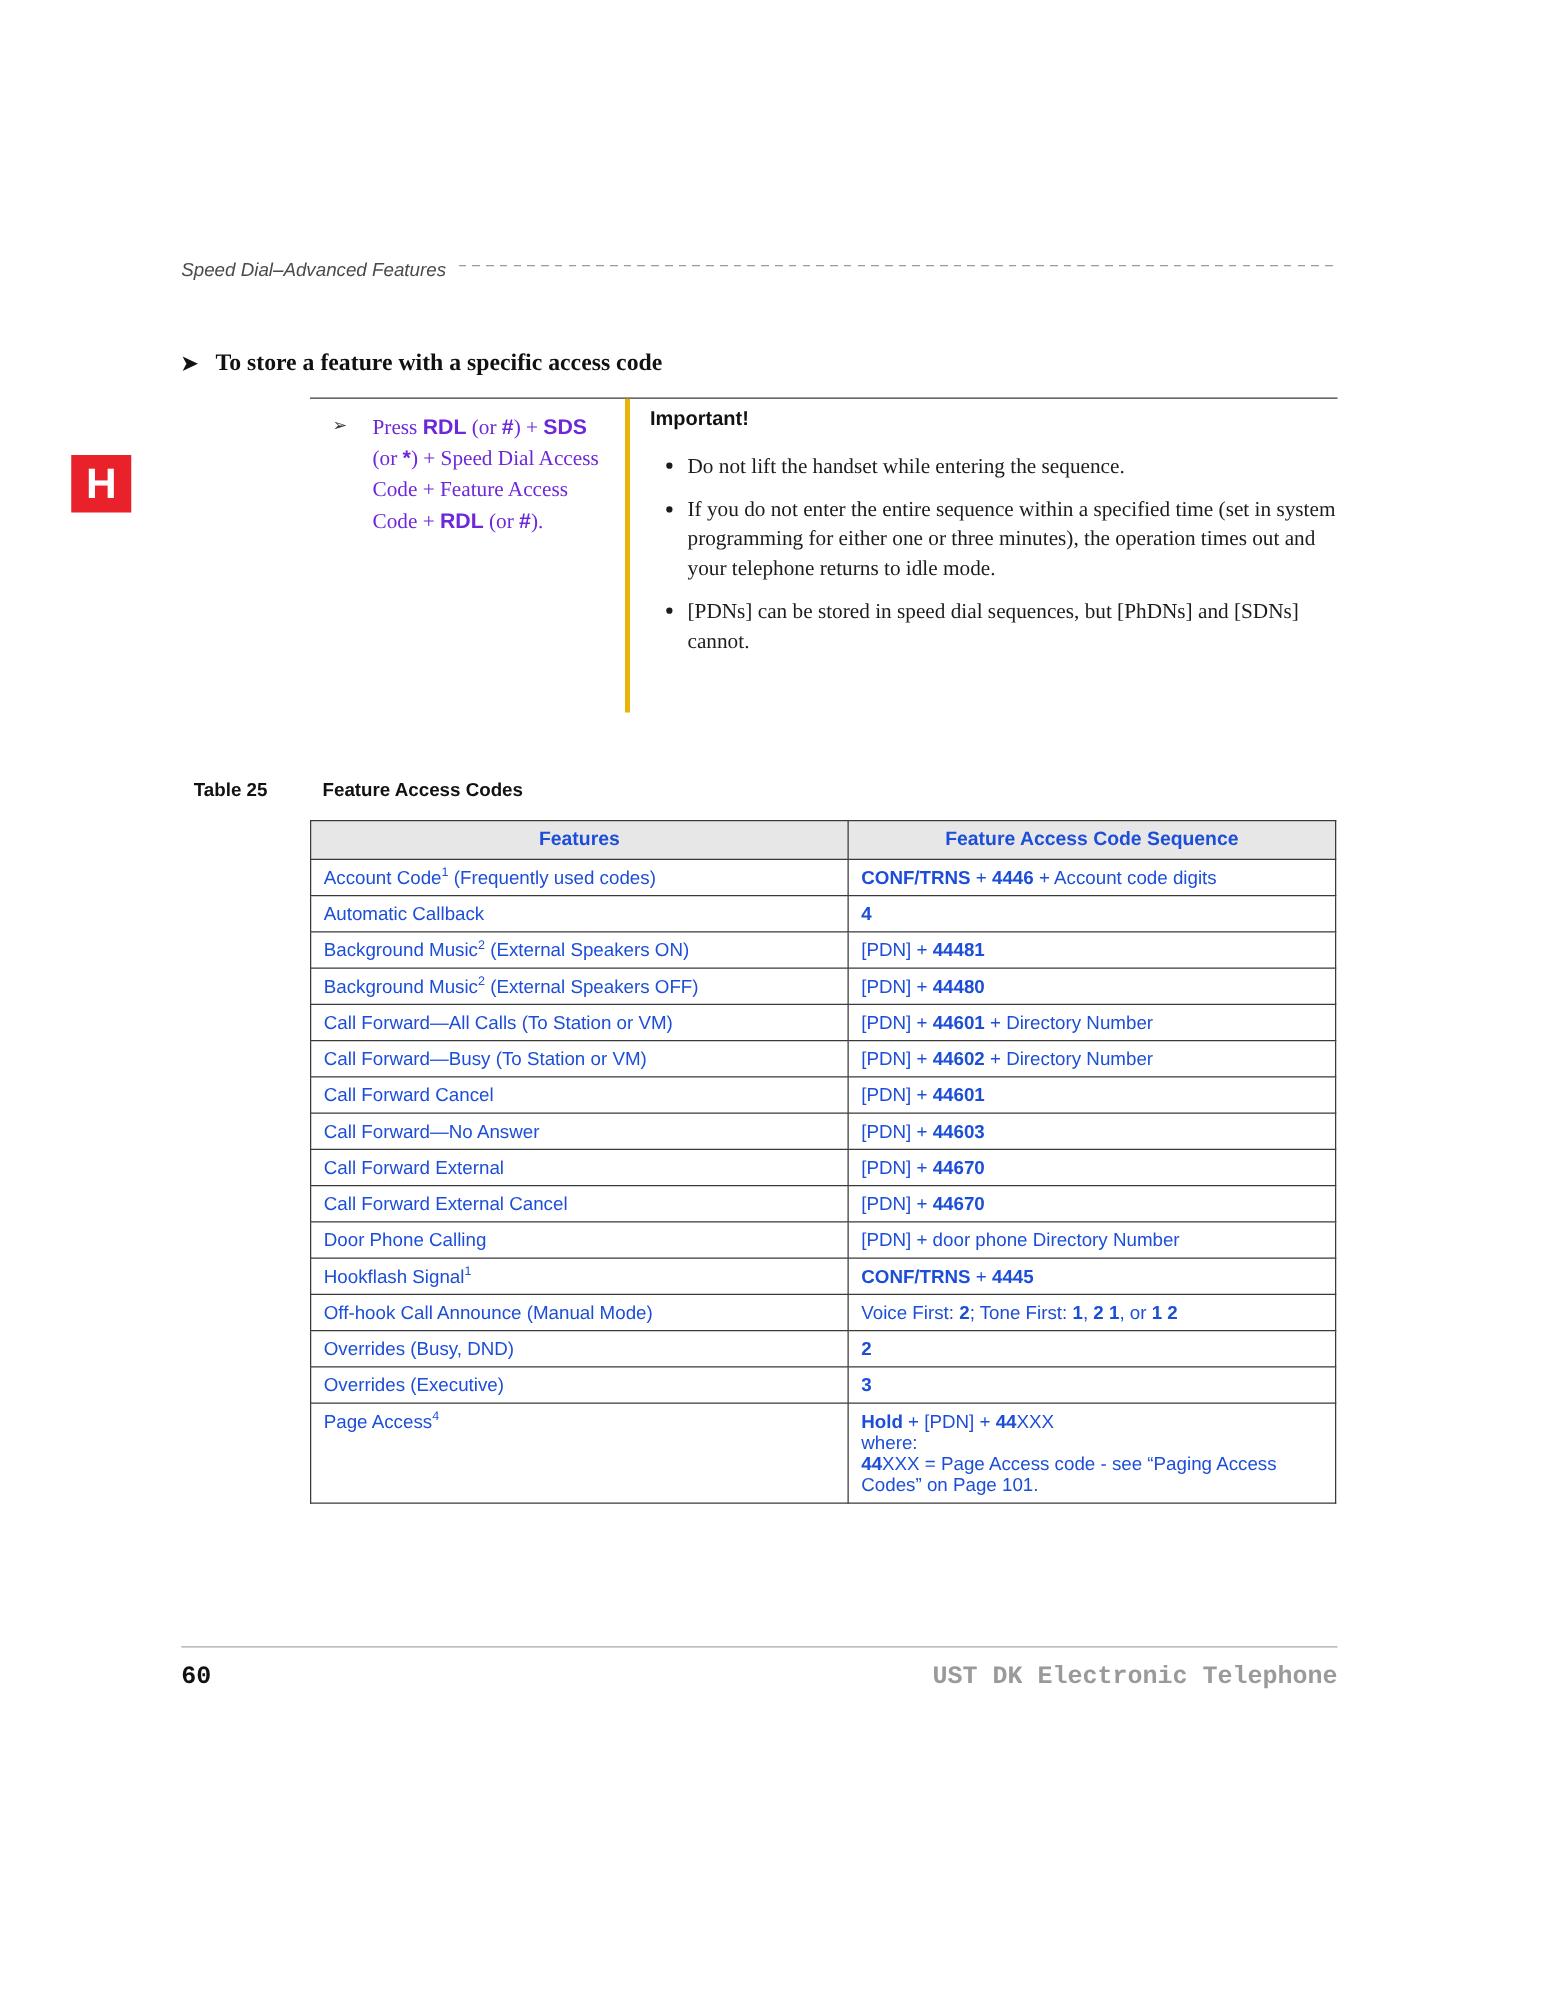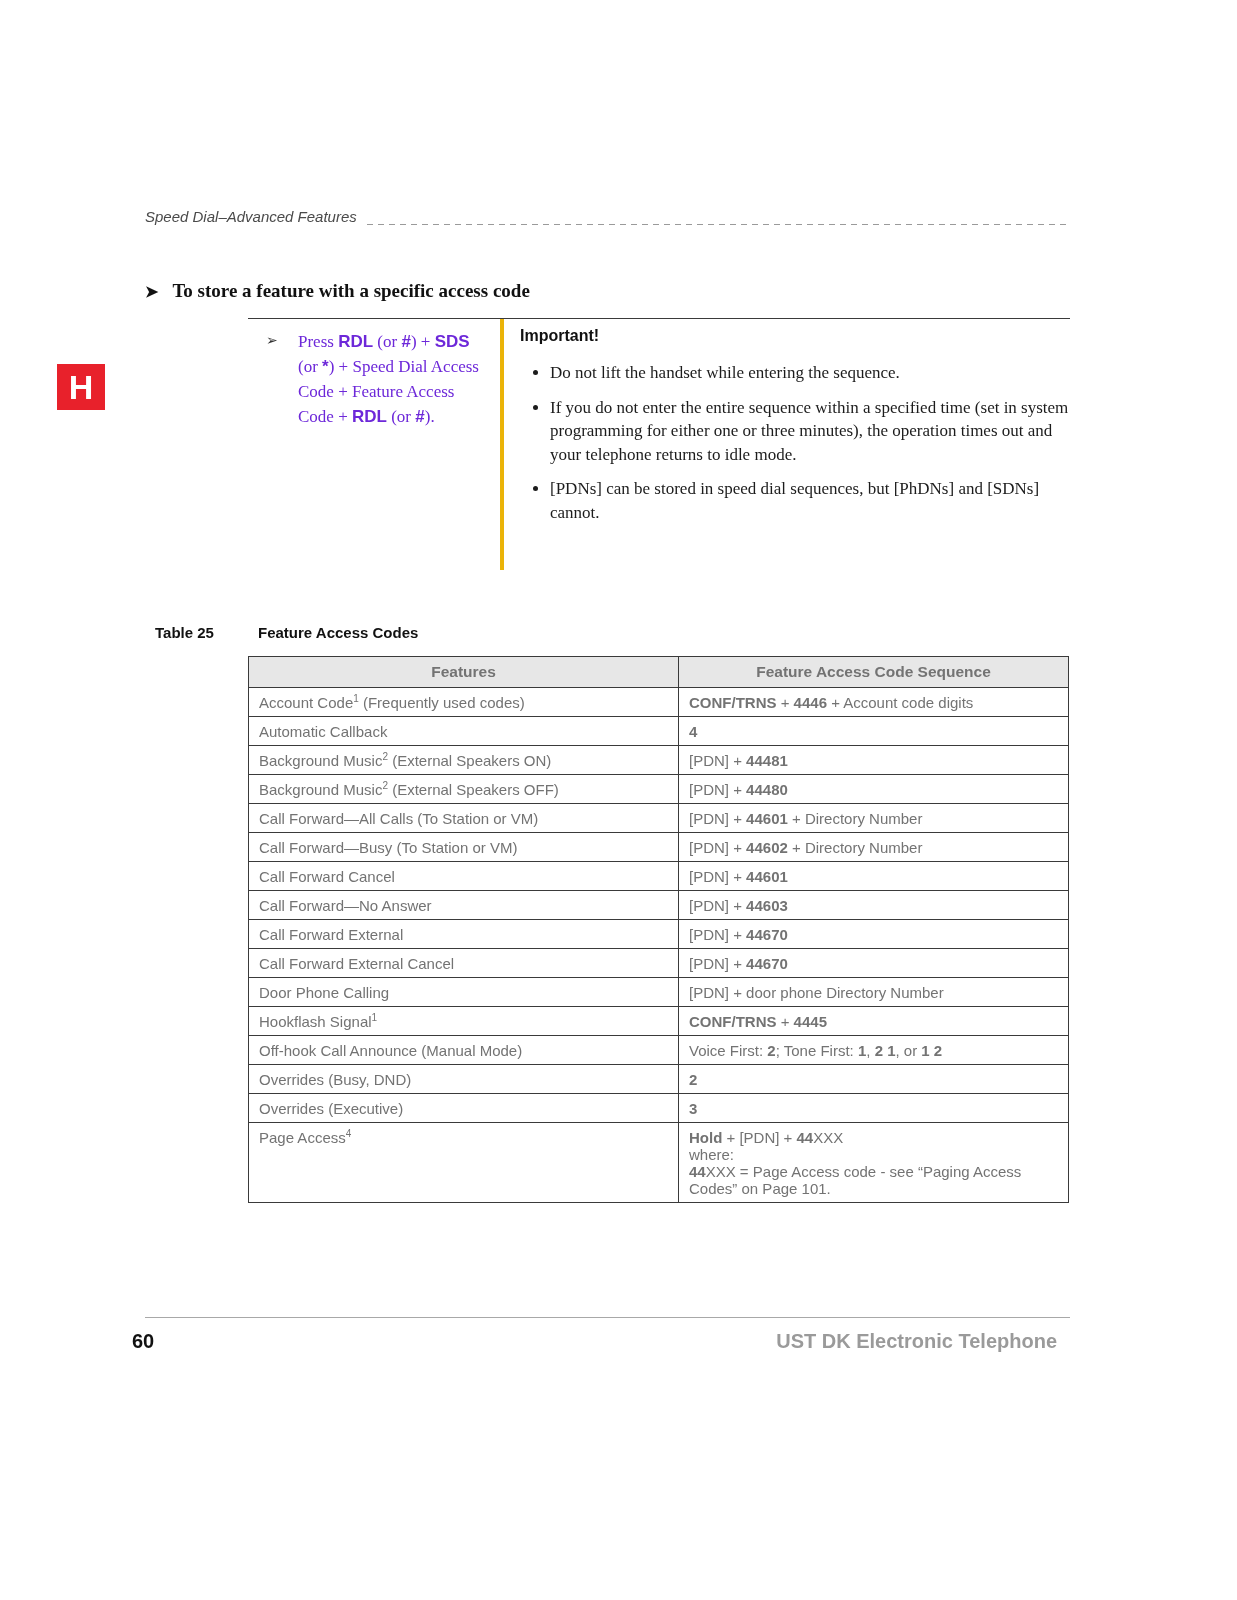--- a/index.html
+++ b/index.html
@@ -18,21 +18,21 @@
     width:48px; height:46px;
     background:#e8212b;
     color:#ffffff;
     font-family:"Liberation Sans", sans-serif;
     font-weight:bold; font-size:34px;
     display:flex; align-items:center; justify-content:center;
   }
   
   .running-header{
     position:absolute; left:145px; top:208px; width:925px;
-    display:flex; align-items:flex-end;
+    display:flex; align-items:flex-start;
     font-family:"Liberation Sans", sans-serif;
     font-style:italic; font-size:15px; color:#4a4a4a;
   }
   .rh-title{white-space:nowrap; margin-right:10px;}
   .rh-dashes{
     flex:1; height:1px; margin-top:4px;
     background:repeating-linear-gradient(to right,#9a9a9a 0 6px, transparent 6px 11px);
   }
   
   .heading{
@@ -78,21 +78,21 @@
     position:absolute; left:145px; top:624px; width:925px;
     font-family:"Liberation Sans", sans-serif;
     font-weight:bold; font-size:15px; color:#111;margin-left:10px;
   }
   .table-caption .cap-label{display:inline-block; width:103px;}
   
   table.feature-table{
     position:absolute; left:248px; top:656px; width:820px;
     border-collapse:collapse;
     font-family:"Liberation Sans", sans-serif;
-    font-size:15px; color:#737373;
+    font-size:15px; color:#1d4ed8;
     table-layout:fixed;
   }
   .feature-table th, .feature-table td{
     border:1px solid #3a3a3a;
     padding:5px 10px;
     box-sizing:border-box;
   }
   .feature-table th{
     background:#e7e7e7;
     font-weight:bold; font-size:15.5px;
@@ -102,23 +102,23 @@
   .feature-table col.c1{width:430px;}
   .feature-table col.c2{width:390px;}
   .feature-table tr:last-child td{vertical-align:top; padding-top:6px;}
   .code-par{}
   
   .footer-rule{
     position:absolute; left:145px; top:1317px; width:925px; height:1px;
     background:#a8a8a8;
   }
   .footer-row{
-    position:absolute; left:132px; top:1330px; width:925px;
+    position:absolute; left:145px; top:1330px; width:925px;
     display:flex; justify-content:space-between; align-items:baseline;
-    font-family:Liberation Sans, sans-serif;
+    font-family:Liberation Mono, monospace;
   }
   .page-num{font-weight:bold; font-size:20px; color:#111;}
   .product{font-weight:bold; font-size:20px; color:#9a9a9a;}
 </style>
 </head>
 <body>
 
 <div class="page">
 
   <div class="red-tab">H</div>

